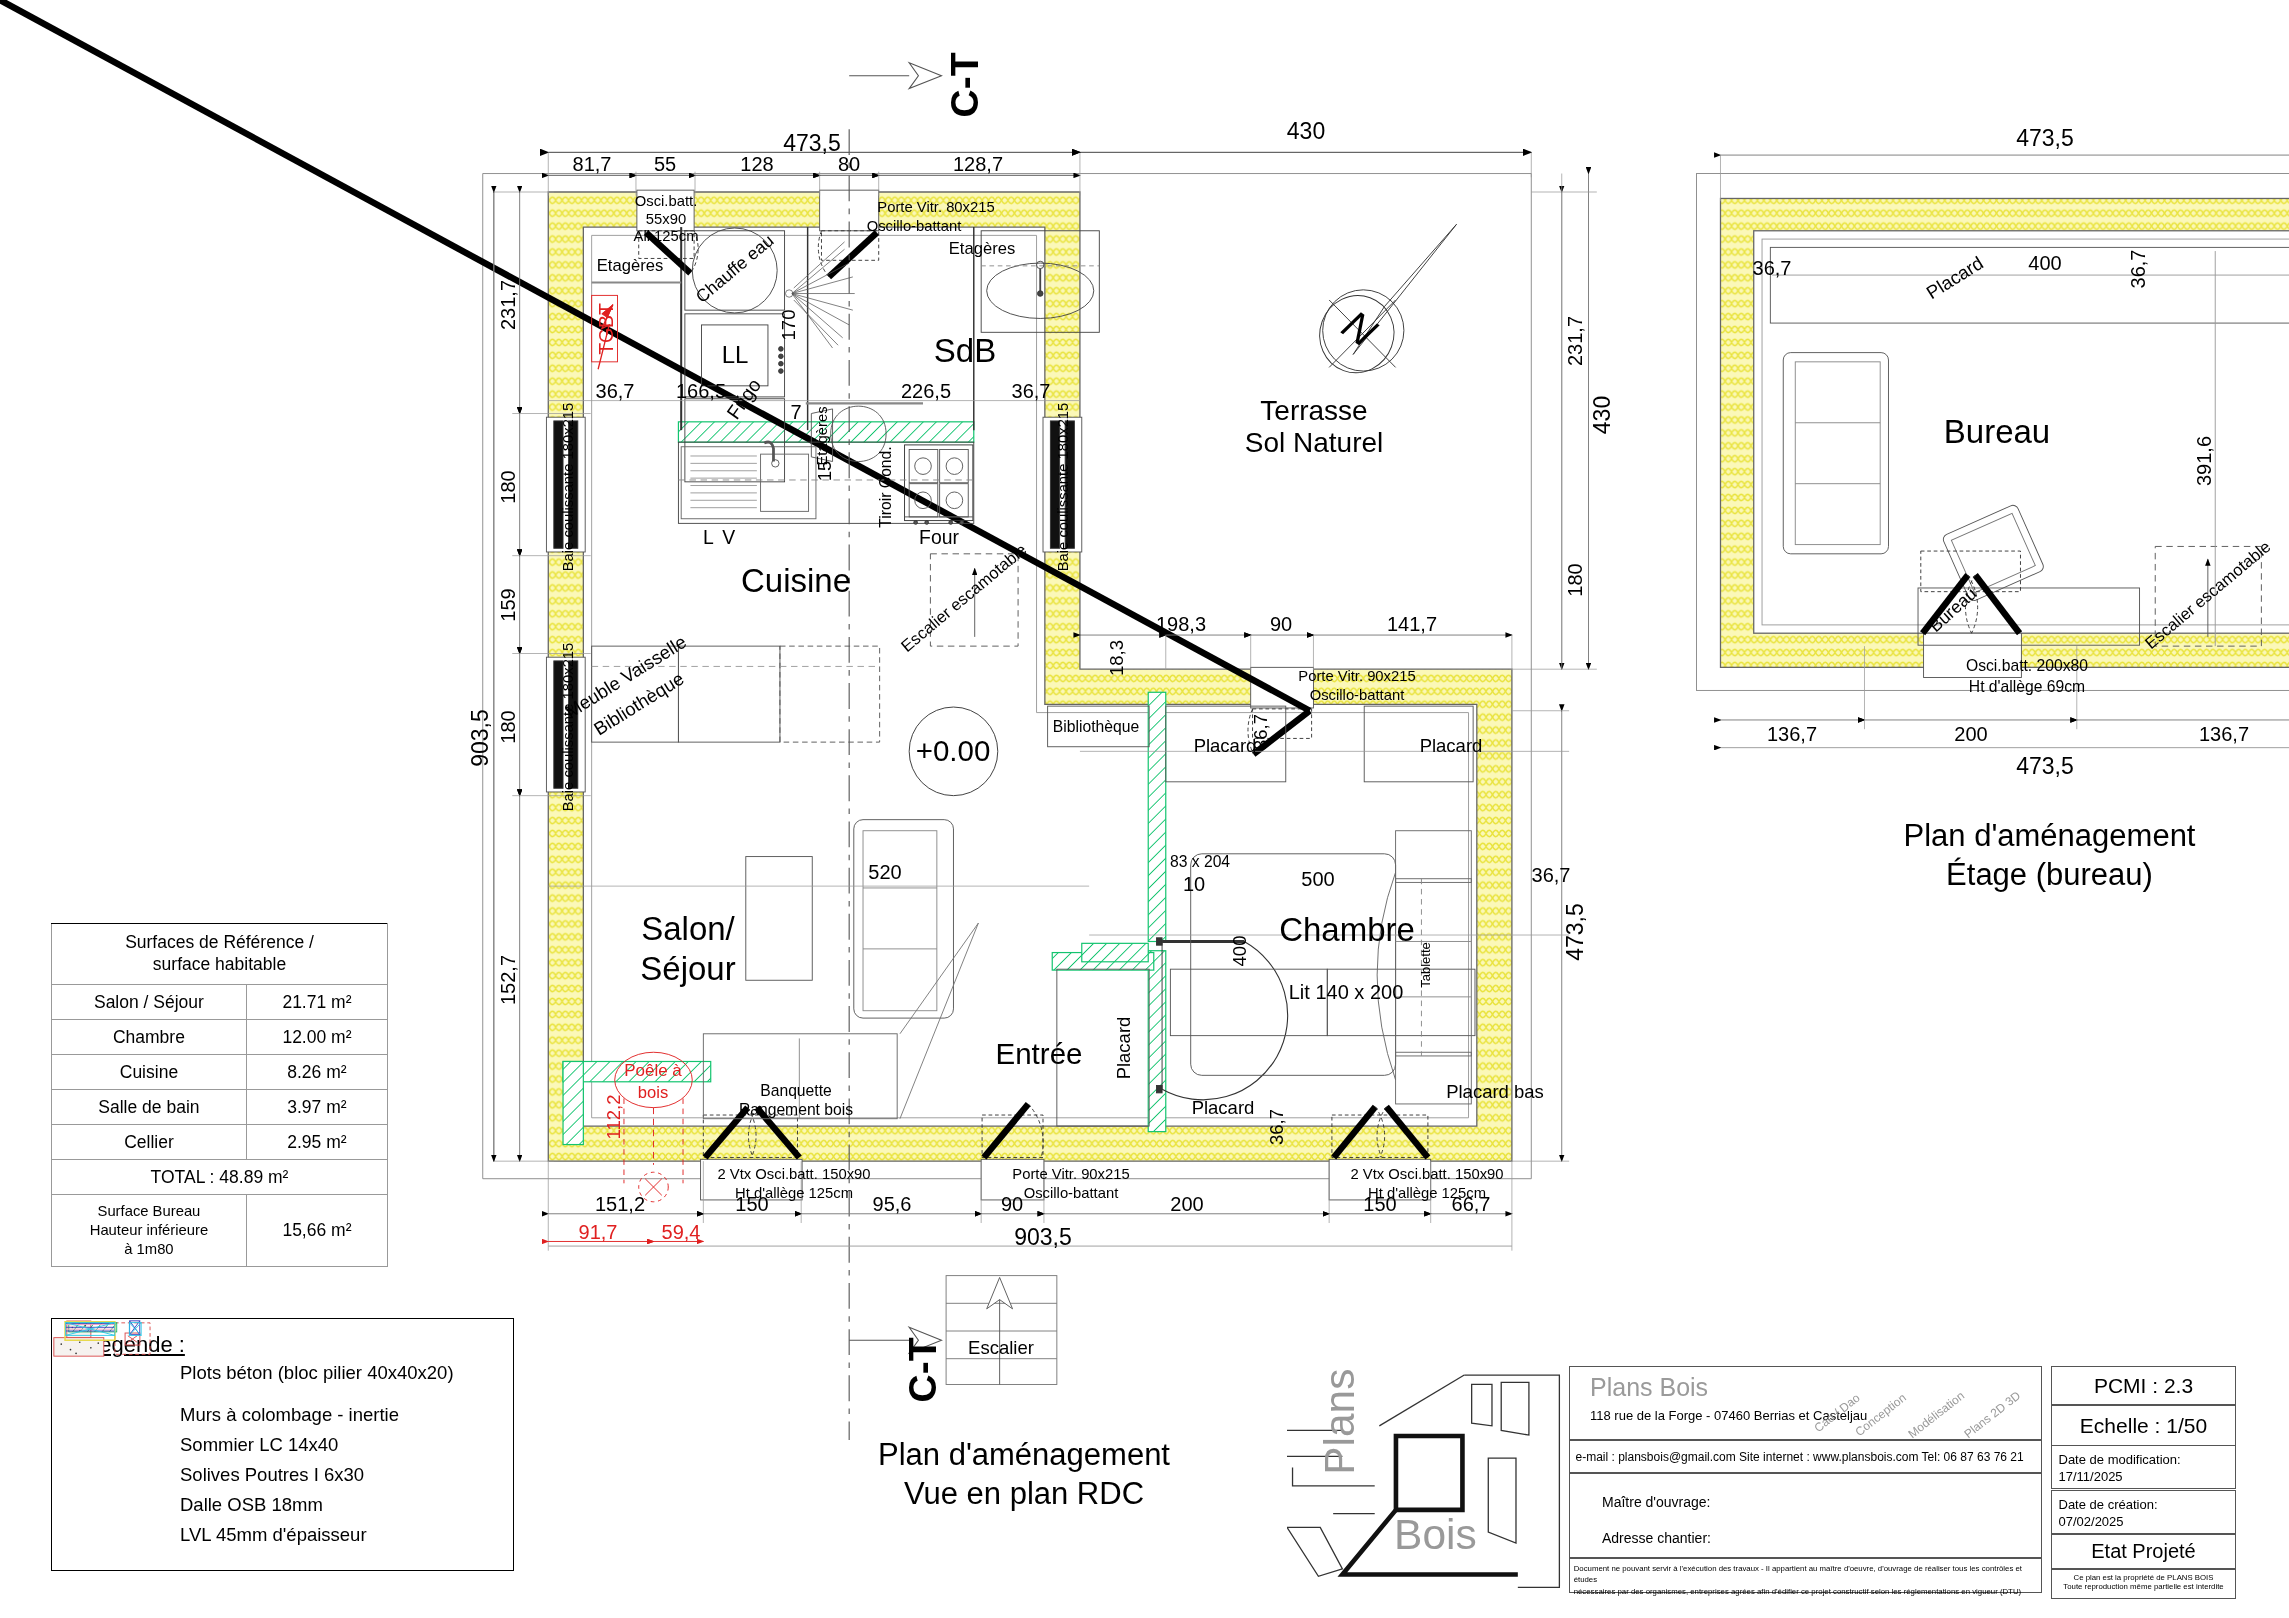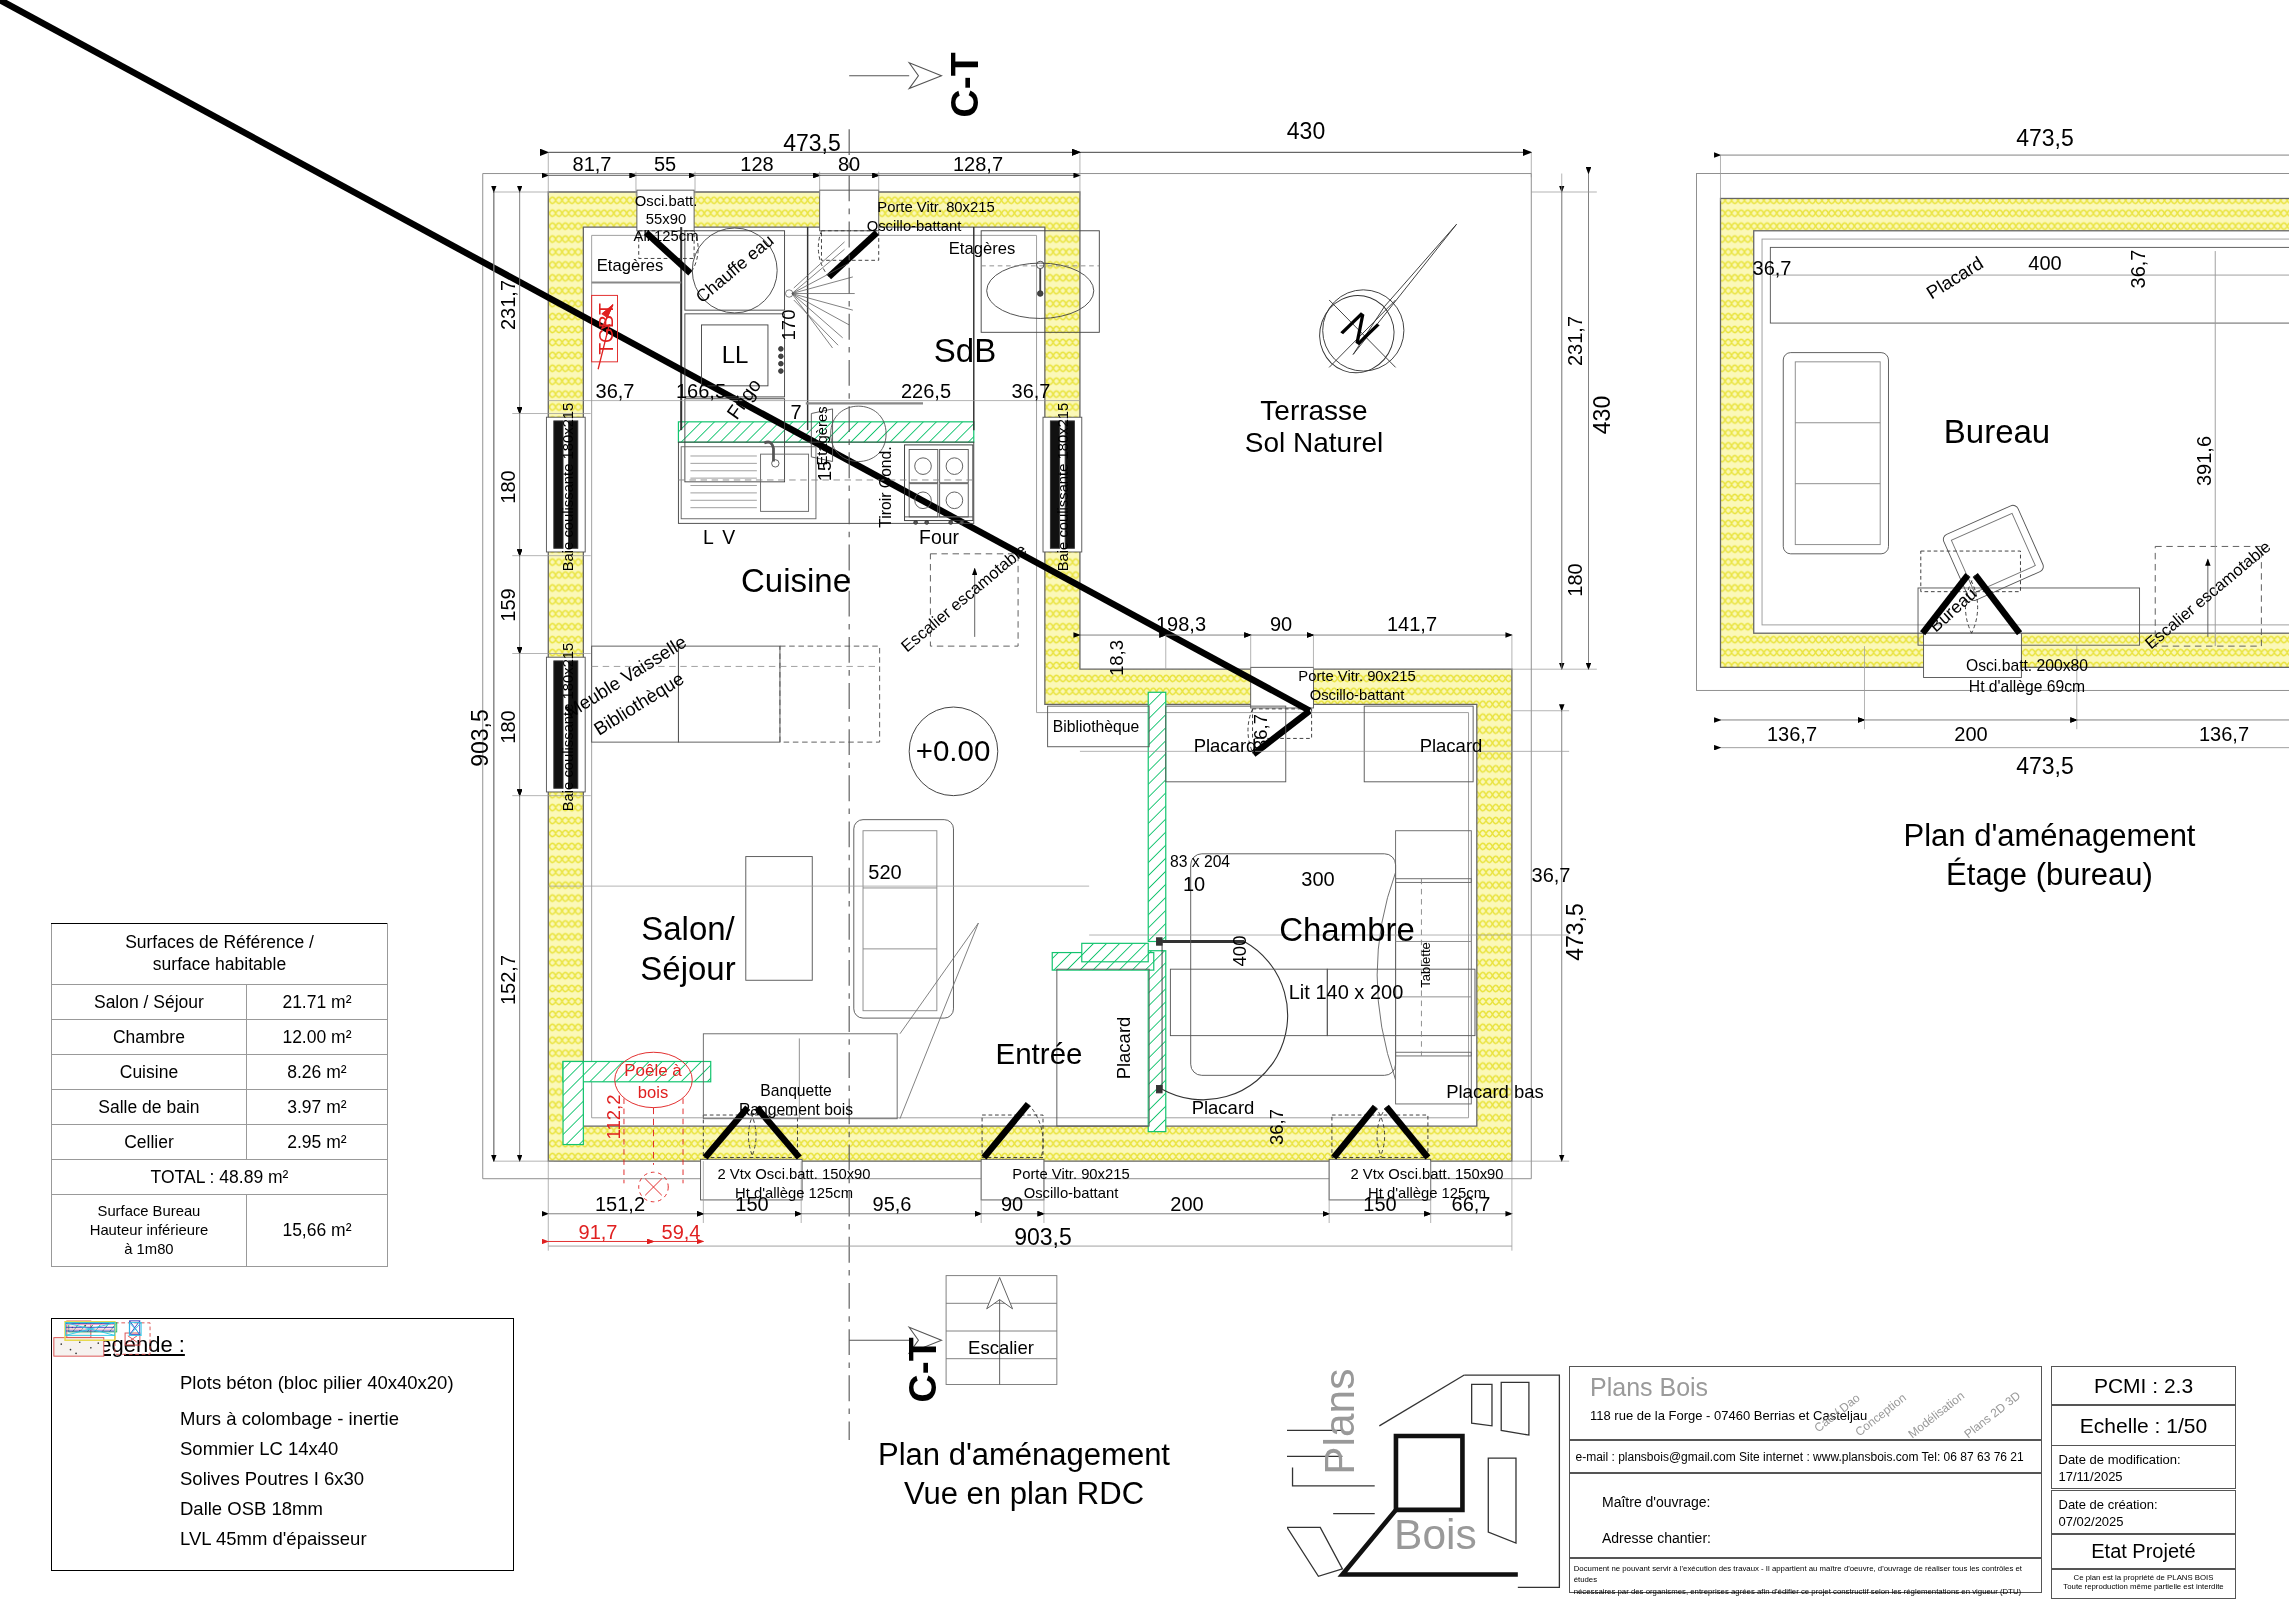--- a/index.html
+++ b/index.html
@@ -12,21 +12,21 @@
   svg{position:absolute;left:0;top:0;}
   
   #surfaces{left:51px;top:923px;width:337px;border:1.4px solid #000;border-collapse:collapse;}
   #surfaces td{border:0.9px solid #999;font-size:17.5px;text-align:center;padding:6.5px 3.7px;}
   #surfaces tr:first-child td{border-top:1.4px solid #000;}
   #surfaces .hd{font-size:17.5px;line-height:1.25;padding:8.3px 3.7px;}
   #surfaces .nm{width:58%;}
   
   #legend{left:51px;top:1318px;width:461px;height:251px;border:1.4px solid #000;}
   #legend .ttl{font-size:22px;text-decoration:underline;margin:13px 0 3.7px 35px;}
-  .lgrow{display:flex;align-items:center;height:30px;padding-left:13px;}
+  .lgrow{display:flex;height:30px;padding-left:13px;}
   .lgsym{width:115px;display:flex;align-items:center;justify-content:flex-start;}
   .lgtx{font-size:18.5px;}
   
   #titleblock{left:1569px;top:1355px;width:668px;height:238px;}
   .tb-cell{position:absolute;box-sizing:border-box;border:0.9px solid #555;}
   
   .plantitle{font-size:31px;text-align:center;line-height:1.25;}
 </style>
 </head>
 <body>
@@ -536,21 +536,21 @@
 <div class="lbl ctr" style="left:1071px;top:1193px;font-size:14.8px;">Oscillo-battant</div>
 <div class="lbl ctr" style="left:794px;top:1174px;font-size:14.8px;">2 Vtx Osci.batt. 150x90</div>
 <div class="lbl ctr" style="left:794px;top:1193px;font-size:14.8px;">Ht d'allège 125cm</div>
 <div class="lbl ctr" style="left:1427px;top:1174px;font-size:14.8px;">2 Vtx Osci.batt. 150x90</div>
 <div class="lbl ctr" style="left:1427px;top:1193px;font-size:14.8px;">Ht d'allège 125cm</div>
 <div class="lbl rot90" style="left:568px;top:487px;font-size:14.8px;">Baie coulissante 180x215</div>
 <div class="lbl rot90" style="left:568px;top:727px;font-size:14.8px;">Baie coulissante 180x215</div>
 <div class="lbl rot90" style="left:1063px;top:487px;font-size:14.8px;">Baie coulissante 180x215</div>
 <div class="lbl ctr" style="left:1200px;top:862px;font-size:15.7px;">83 x 204</div>
 <div class="lbl ctr" style="left:885px;top:872px;font-size:20px;">520</div>
-<div class="lbl ctr" style="left:1318px;top:879px;font-size:20px;">300</div>
+<div class="lbl ctr" style="left:1318px;top:879px;font-size:20px;">500</div>
 
 <div class="lbl rot90" style="left:965px;top:85px;font-size:39px;font-weight:bold;">C-T</div>
 <div class="lbl rot90" style="left:923px;top:1370px;font-size:39px;font-weight:bold;">C-T</div>
 <div class="lbl ctr" style="left:1001px;top:1340px;font-size:18.5px;margin-top:8px;">Escalier</div>
 <div class="lbl ctr" style="left:1359px;top:329px;font-size:41px;font-style:italic;transform:translate(-50%,-50%) rotate(35deg);">N</div>
 
 <div class="lbl ctr" style="left:2045px;top:138px;font-size:23px;">473,5</div>
 <div class="lbl ctr" style="left:1792px;top:734px;font-size:20px;">136,7</div>
 <div class="lbl ctr" style="left:1971px;top:734px;font-size:20px;">200</div>
 <div class="lbl ctr" style="left:2224px;top:734px;font-size:20px;">136,7</div>

